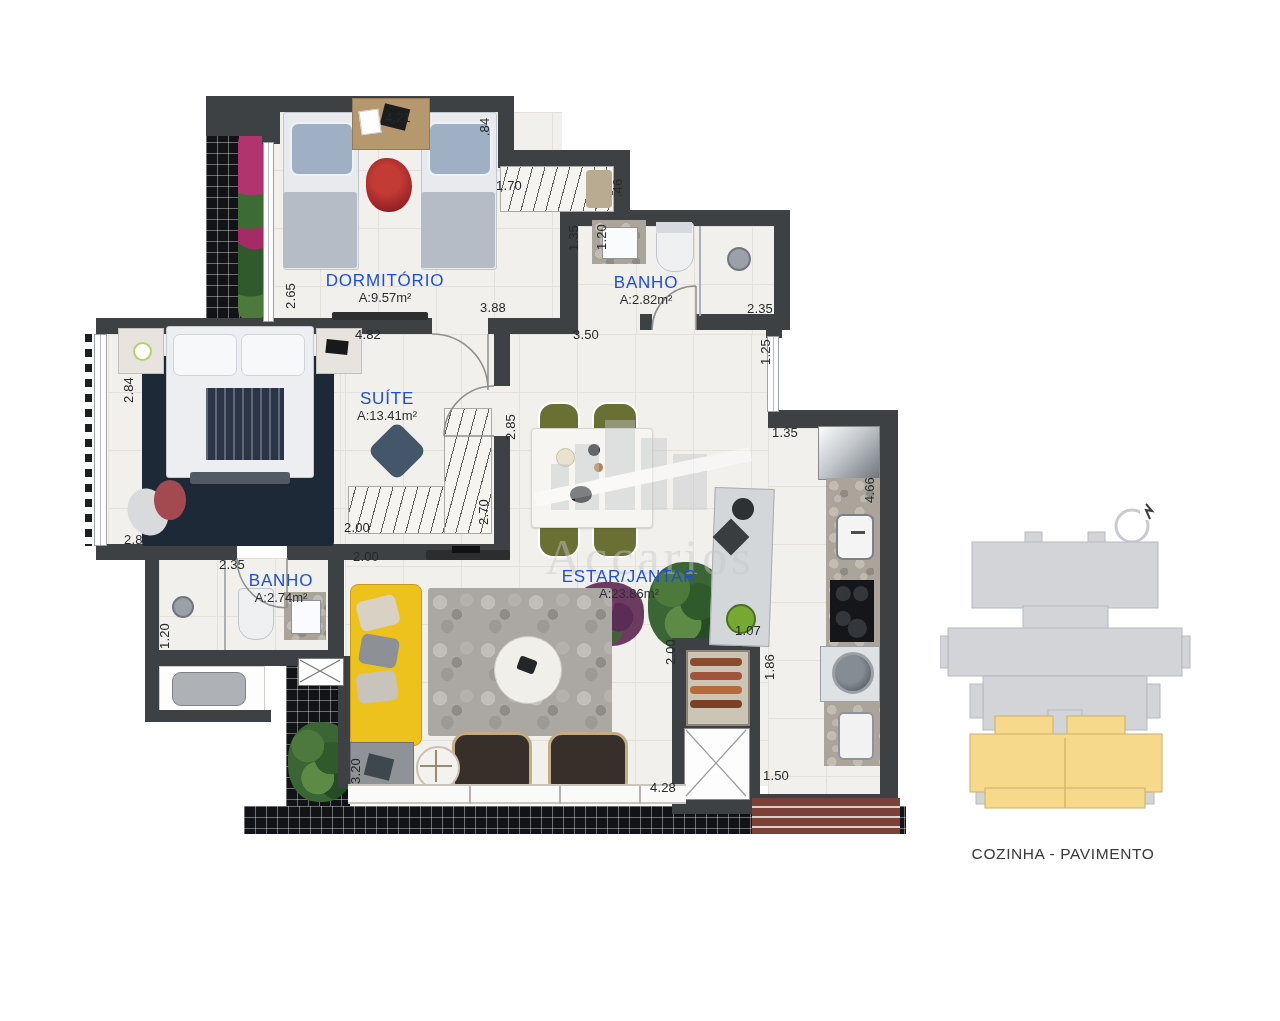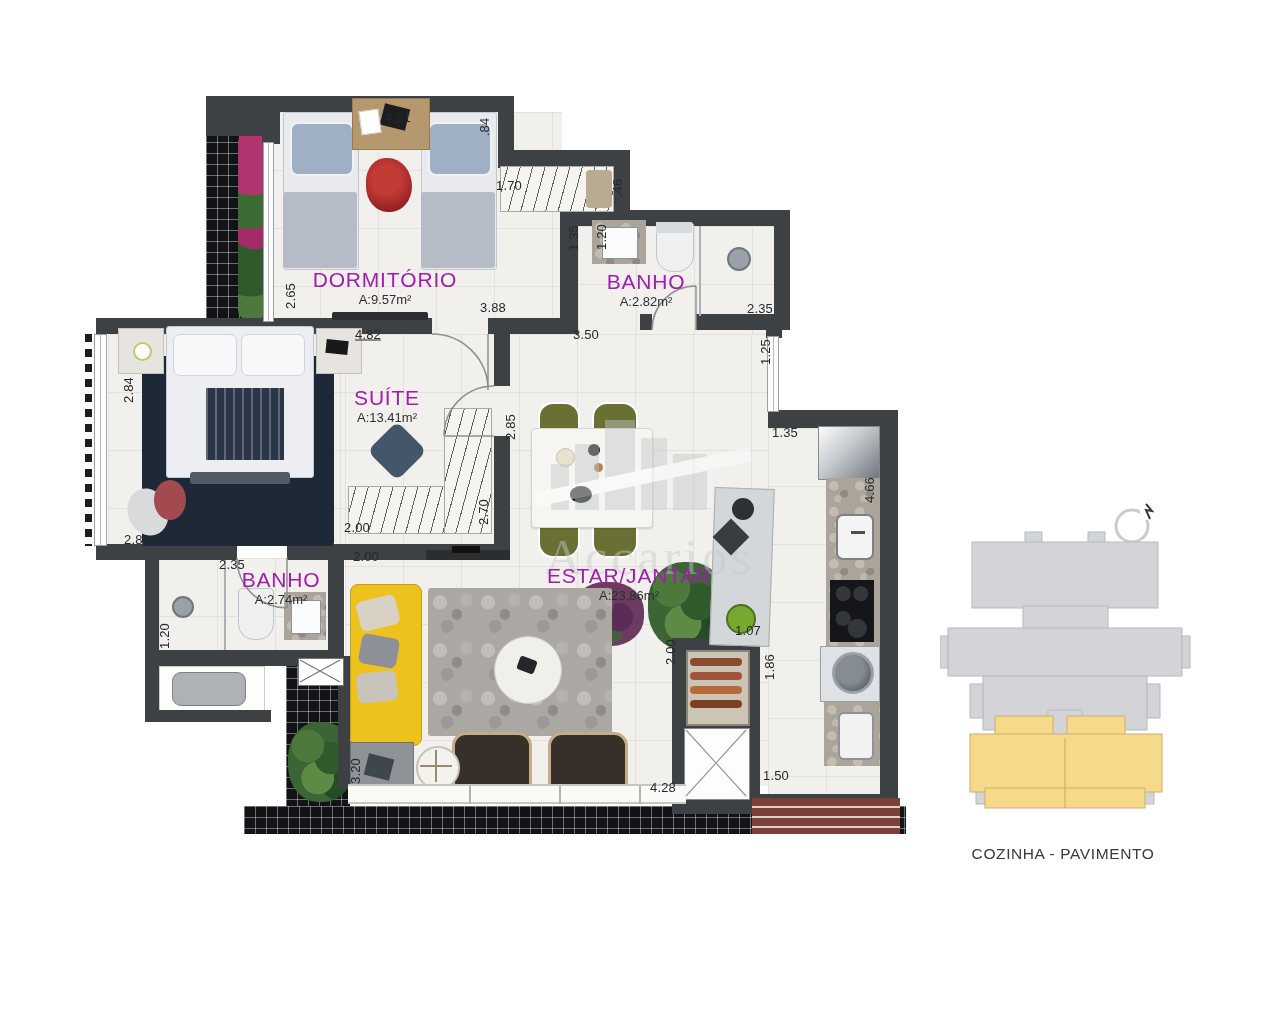--- a/index.html
+++ b/index.html
@@ -27,21 +27,21 @@
   .greens{position:absolute;border-radius:45%;
           background:radial-gradient(circle at 30% 30%,#4d7a3c 0 22%,transparent 23%),
                      radial-gradient(circle at 65% 45%,#2f5a2c 0 26%,transparent 27%),
                      radial-gradient(circle at 45% 70%,#5d8a44 0 24%,transparent 25%),
                      radial-gradient(circle at 75% 75%,#254c24 0 22%,transparent 23%),#3b6534;}
   
   .dim{position:absolute;transform:translate(-50%,-50%);font-size:13px;color:#26292b;
        white-space:nowrap;letter-spacing:.2px;}
   .dim.v{transform:translate(-50%,-50%) rotate(-90deg);}
   .room-label{position:absolute;transform:translate(-50%,-50%);text-align:center;line-height:1.12;}
-  .room-label .rname{font-size:21px;letter-spacing:.8px;color:#a21caf;}
+  .room-label .rname{font-size:17px;letter-spacing:.8px;color:#1d4ed8;}
   .room-label .rarea{font-size:13px;margin-top:1px;color:#2b2e30;}
   
   .titleblock{position:absolute;left:190px;top:898px;color:#2e2e2e;}
   .titleblock .t1{font-size:20.5px;letter-spacing:.4px;}
   .titleblock .t2{font-size:18.5px;margin-top:6px;}
   
   .croqui-label{position:absolute;left:1063px;top:845px;transform:translateX(-50%);
         font-size:15.5px;letter-spacing:.6px;color:#3a3a3a;}
   
   .wmark{position:absolute;left:545px;top:418px;width:200px;opacity:.45;pointer-events:none;}
@@ -276,21 +276,21 @@
   <div class="abs" style="left:0;top:0;width:910px;height:860px;">
       <span class="dim" style="left: 398px; top: 117px;">4.21</span>
       <span class="dim v" style="left: 484px; top: 127px;">.84</span>
       <span class="dim" style="left: 509px; top: 185px;">1.70</span>
       <span class="dim v" style="left: 617px; top: 188px;">.46</span>
       <span class="dim v" style="left: 573px; top: 238px;">1.35</span>
       <span class="dim v" style="left: 601px; top: 237px;">1.20</span>
       <span class="dim v" style="left: 290px; top: 296px;">2.65</span>
       <span class="dim" style="left: 493px; top: 307px;">3.88</span>
       <span class="dim" style="left: 760px; top: 308px;">2.35</span>
-      <span class="dim" style="left: 368px; top: 334px; text-decoration: underline;">4.82</span>
+      <span class="dim" style="left: 368px; top: 334px;">4.82</span>
       <span class="dim" style="left: 586px; top: 334px;">3.50</span>
       <span class="dim v" style="left: 765px; top: 352px;">1.25</span>
       <span class="dim v" style="left: 128px; top: 390px;">2.84</span>
       <span class="dim v" style="left: 510px; top: 427px;">2.85</span>
       <span class="dim" style="left: 785px; top: 432px;">1.35</span>
       <span class="dim v" style="left: 869px; top: 490px;">4.66</span>
       <span class="dim v" style="left: 483px; top: 512px;">2.70</span>
       <span class="dim" style="left: 357px; top: 527px;">2.00</span>
       <span class="dim" style="left: 137px; top: 539px;">2.82</span>
       <span class="dim" style="left: 366px; top: 556px;">2.00</span>

